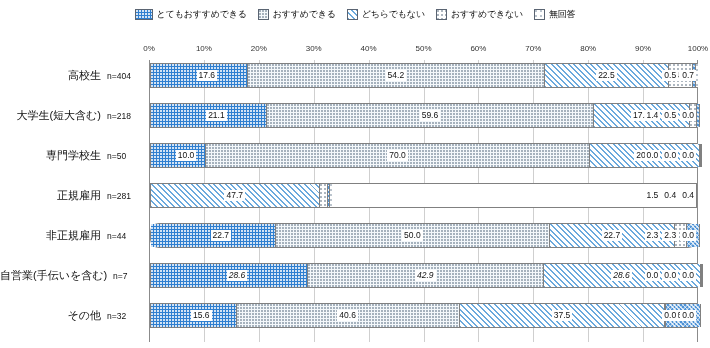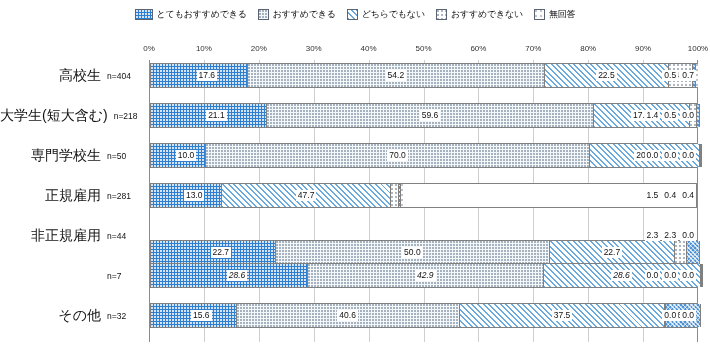--- a/index.html
+++ b/index.html
@@ -111,21 +111,21 @@
     font-size:8.5px;color:#111;white-space:nowrap;z-index:5;
   }
 
   
   #cats{position:absolute;left:0;top:60px;width:149px;height:282px;}
   .cat{
     position:absolute;height:25px;display:flex;align-items:center;
     justify-content:flex-end;right:0;left:0;padding-right:4px;
     box-sizing:border-box;gap:0;
   }
-  .cat-name{font-size:14px;color:#111;white-space:nowrap;}
+  .cat-name{font-size:11px;color:#111;white-space:nowrap;}
   .cat-n{font-size:8.5px;color:#111;white-space:nowrap;width:38px;text-align:left;padding-left:6px;}
 </style>
 </head>
 <body>
 
 <div id="legend">
     <div class="legend-item">
       <span class="legend-swatch s0"></span>
       <span class="legend-label">とてもおすすめできる</span>
     </div>
@@ -176,20 +176,21 @@
     </div>
     <div class="cat" style="top: 123px;">
       <span class="cat-name">正規雇用</span>
       <span class="cat-n">n=281</span>
     </div>
     <div class="cat" style="top: 163px;">
       <span class="cat-name">非正規雇用</span>
       <span class="cat-n">n=44</span>
     </div>
     <div class="cat" style="top: 203px;">
+      <span class="cat-name">自営業(手伝いを含む)</span>
       <span class="cat-n">n=7</span>
     </div>
     <div class="cat" style="top: 243px;">
       <span class="cat-name">その他</span>
       <span class="cat-n">n=32</span>
     </div>
   </div>
 
 <div id="plot">
   <div id="grid">
@@ -242,31 +243,28 @@
           <span class="seg-val">70.0</span>
         </div>
         <div class="seg s2" title="どちらでもない: 20.0" style="flex: 0 0 109.8px;">
           <span class="seg-val">20.0</span>
         </div>
         <div class="seg s3" title="おすすめできない: 0.0" style="flex: 0 0 0px;"></div>
         <div class="seg s4" title="全くおすすめできない: 0.0" style="flex: 0 0 0px;"></div>
         <div class="seg s5" title="無回答: 0.0" style="flex: 0 0 0px;"></div>
       </div>
       <div class="row" style="top: 123px;">
-        <div class="seg s0" title="とてもおすすめできる: 13.0" style="flex: 0 0 71.37px;">
-          <span class="seg-val">13.0</span>
-        </div>
         <div class="seg s2" title="どちらでもない: 30.7" style="flex: 0 0 168.543px;">
           <span class="seg-val">47.7</span>
         </div>
         <div class="seg s3" title="おすすめできない: 1.5" style="flex: 0 0 8.235px;"></div>
         <div class="seg s4" title="全くおすすめできない: 0.4" style="flex: 0 0 2.196px;"></div>
         <div class="seg s5" title="無回答: 0.4" style="flex: 0 0 2.196px;"></div>
       </div>
-      <div class="row" style="top: 180px;">
+      <div class="row" style="top: 163px; border-radius: 9px;">
         <div class="seg s0" title="とてもおすすめできる: 22.7" style="flex: 0 0 124.623px;">
           <span class="seg-val">22.7</span>
         </div>
         <div class="seg s1" title="おすすめできる: 50.0" style="flex: 0 0 274.5px;">
           <span class="seg-val">50.0</span>
         </div>
         <div class="seg s2" title="どちらでもない: 22.7" style="flex: 0 0 124.623px;">
           <span class="seg-val">22.7</span>
         </div>
         <div class="seg s3" title="おすすめできない: 2.3" style="flex: 0 0 12.627px;"></div>

